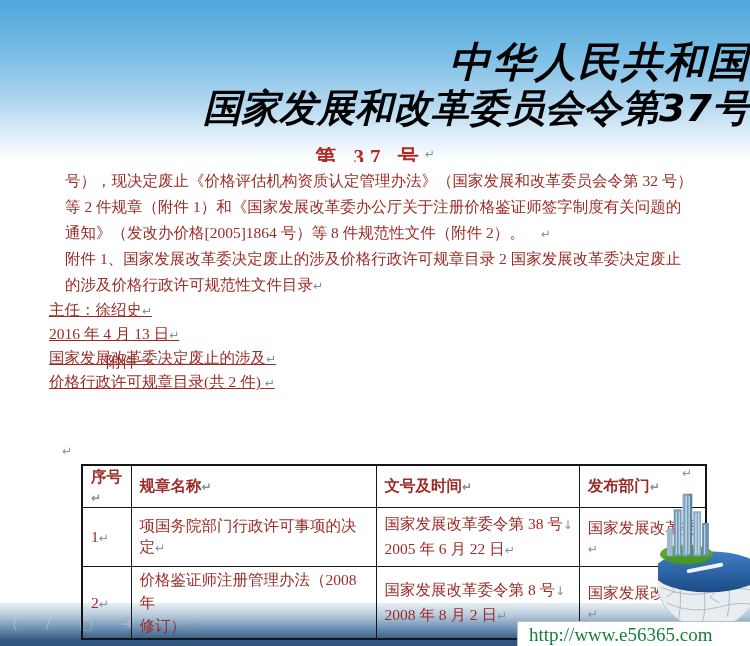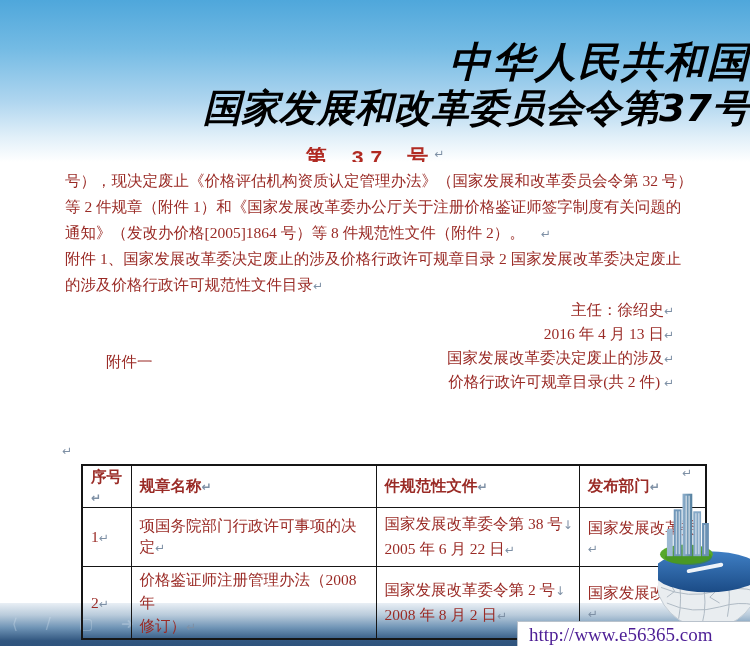--- a/index.html
+++ b/index.html
@@ -21,27 +21,27 @@
   }
   .nav-glyphs{position:absolute;left:12px;top:615px;z-index:2;display:flex;gap:28px;
     color:#dfeaf4;opacity:.30;font-size:15px;font-family:"DejaVu Sans",sans-serif;}
   .title-wrap{position:absolute;left:0;top:38px;width:750px;text-align:right;z-index:2;
     font-family:"DejaVu Sans","Liberation Sans",sans-serif;font-weight:bold;font-style:italic;
     color:#000;line-height:1.18;}
   .title-line1{font-size:41px;letter-spacing:2px;}
   .title-line2{font-size:38px;letter-spacing:0px;}
   
   .doc-number-clip{position:absolute;left:0;top:147px;width:750px;height:15px;overflow:hidden;z-index:2;text-align:center;}
-  .doc-number-inner{display:inline-block;margin-top:-11px;font-size:21px;font-weight:bold;color:#b02a22;letter-spacing:6px;font-family:Liberation Mono, monospace;}
+  .doc-number-inner{display:inline-block;margin-top:-11px;font-size:21px;font-weight:bold;color:#b02a22;letter-spacing:6px;}
   .doc-number-clip .pmark{letter-spacing:0;vertical-align:6px;}
   
   .body-block{position:absolute;left:65px;top:168px;width:625px;z-index:2;color:#9a2b26;font-size:15.5px;z-index:2;}
   .bline{height:26px;line-height:26px;white-space:nowrap;}
   .indent{padding-left:48px;}
-  .center-line{height:24px;line-height:24px;text-align:right;position:relative;left:-16px;white-space:nowrap;}
+  .center-line{height:24px;line-height:24px;text-align:left;position:relative;left:-16px;white-space:nowrap;text-decoration:underline;}
   .attach-row{position:relative;height:24px;line-height:24px;}
   .attach-label{position:absolute;left:5px;top:4px;padding-left:36px;}
   .pmark{color:#7e90a5;font-size:12px;font-family:"DejaVu Sans",sans-serif;}
   .pmark.sp{margin-left:16px;}
   .lbreak{color:#7e90a5;font-size:12px;font-family:"DejaVu Sans",sans-serif;}
   .pre-table-mark{position:absolute;left:62px;top:444px;z-index:2;}
   
   .doc-table{position:absolute;left:73px;top:464px;z-index:2;border-collapse:collapse;table-layout:fixed;
     color:#9a2b26;font-size:15.5px;margin-left:8px;}
   .doc-table td,.doc-table th{border:1.5px solid #151515;padding:1px 6px 1px 8px;text-align:left;vertical-align:middle;}
@@ -51,21 +51,21 @@
   .row2 td{height:54px;}
   .cell-twoline div{line-height:23px;white-space:nowrap;}
   .wrapcell{white-space:pre-line;line-height:23px;}
   .outside-marks span{position:absolute;z-index:2;}
   
   .globe{position:absolute;right:0;top:482px;width:92px;height:164px;z-index:3;}
   
   .url-box{position:absolute;left:517px;top:621px;width:233px;height:25px;background:#ffffff;
     border-left:1px solid #b9c2cc;border-top:1px solid #b9c2cc;z-index:5;}
   .url-text{display:block;padding:2px 12px 0 11px;font-family:"Liberation Serif","DejaVu Serif",serif;
-    font-size:19px;color:#4c1d95;}
+    font-size:19px;color:#15803d;}
 </style>
 </head>
 <body>
 
 <div class="slide">
 
   <div class="top-banner"></div>
   <div class="bottom-band"></div>
 
   <div class="nav-glyphs">
@@ -107,38 +107,38 @@
     <colgroup>
       <col style="width:49px">
         <col style="width:245px">
         <col style="width:183px">
         <col style="width:127px">
     </colgroup>
     <tbody>
         <tr>
       <th><span>序号</span><span class="pmark">↵</span></th>
       <th><span>规章名称</span><span class="pmark">↵</span></th>
-      <th><span>件规范性文件</span><span class="pmark">↵</span></th>
+      <th><span>文号及时间</span><span class="pmark">↵</span></th>
       <th><span>发布部门</span><span class="pmark">↵</span></th>
     </tr>
     <tr class="row1">
       <td><span>1</span><span class="pmark">↵</span></td>
       <td><span>项国务院部门行政许可事项的决定</span><span class="pmark">↵</span></td>
       <td class="cell-twoline">
         <div><span>国家发展改革委令第 38 号</span><span class="lbreak">↓</span></div>
         <div><span>2005 年 6 月 22 日</span><span class="pmark">↵</span></div>
       </td>
       <td><span>国家发展改革委</span><span class="pmark">↵</span></td>
     </tr>
     <tr class="row2">
       <td><span>2</span><span class="pmark">↵</span></td>
       <td><span class="wrapcell">价格鉴证师注册管理办法（2008 年
 修订）</span><span class="pmark">↵</span></td>
       <td class="cell-twoline">
-        <div><span>国家发展改革委令第 2 号</span><span class="lbreak">↓</span></div>
+        <div><span>国家发展改革委令第 8 号</span><span class="lbreak">↓</span></div>
         <div><span>2008 年 8 月 2 日</span><span class="pmark">↵</span></div>
       </td>
       <td><span>国家发展改革委</span><span class="pmark">↵</span></td>
     </tr>
   </tbody>
     </table>
 
   <div class="outside-marks">
     <span class="pmark" style="left:682px;top:466px;">↵</span>
     <span class="pmark" style="left:682px;top:500px;">↵</span>

